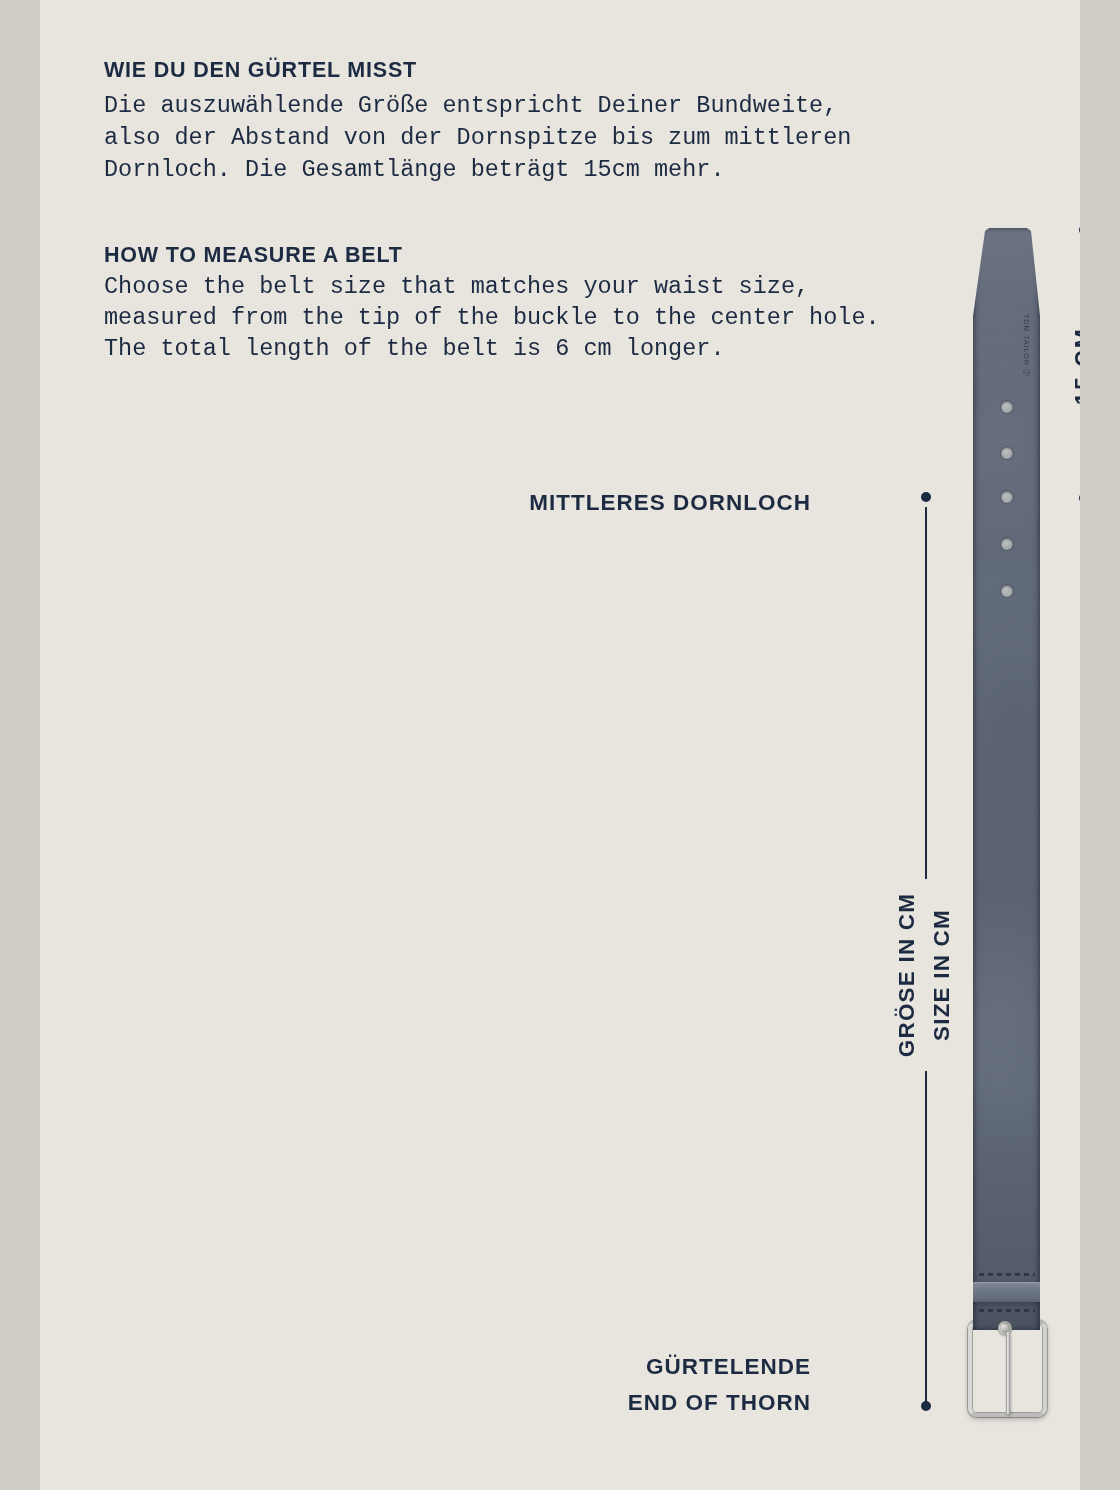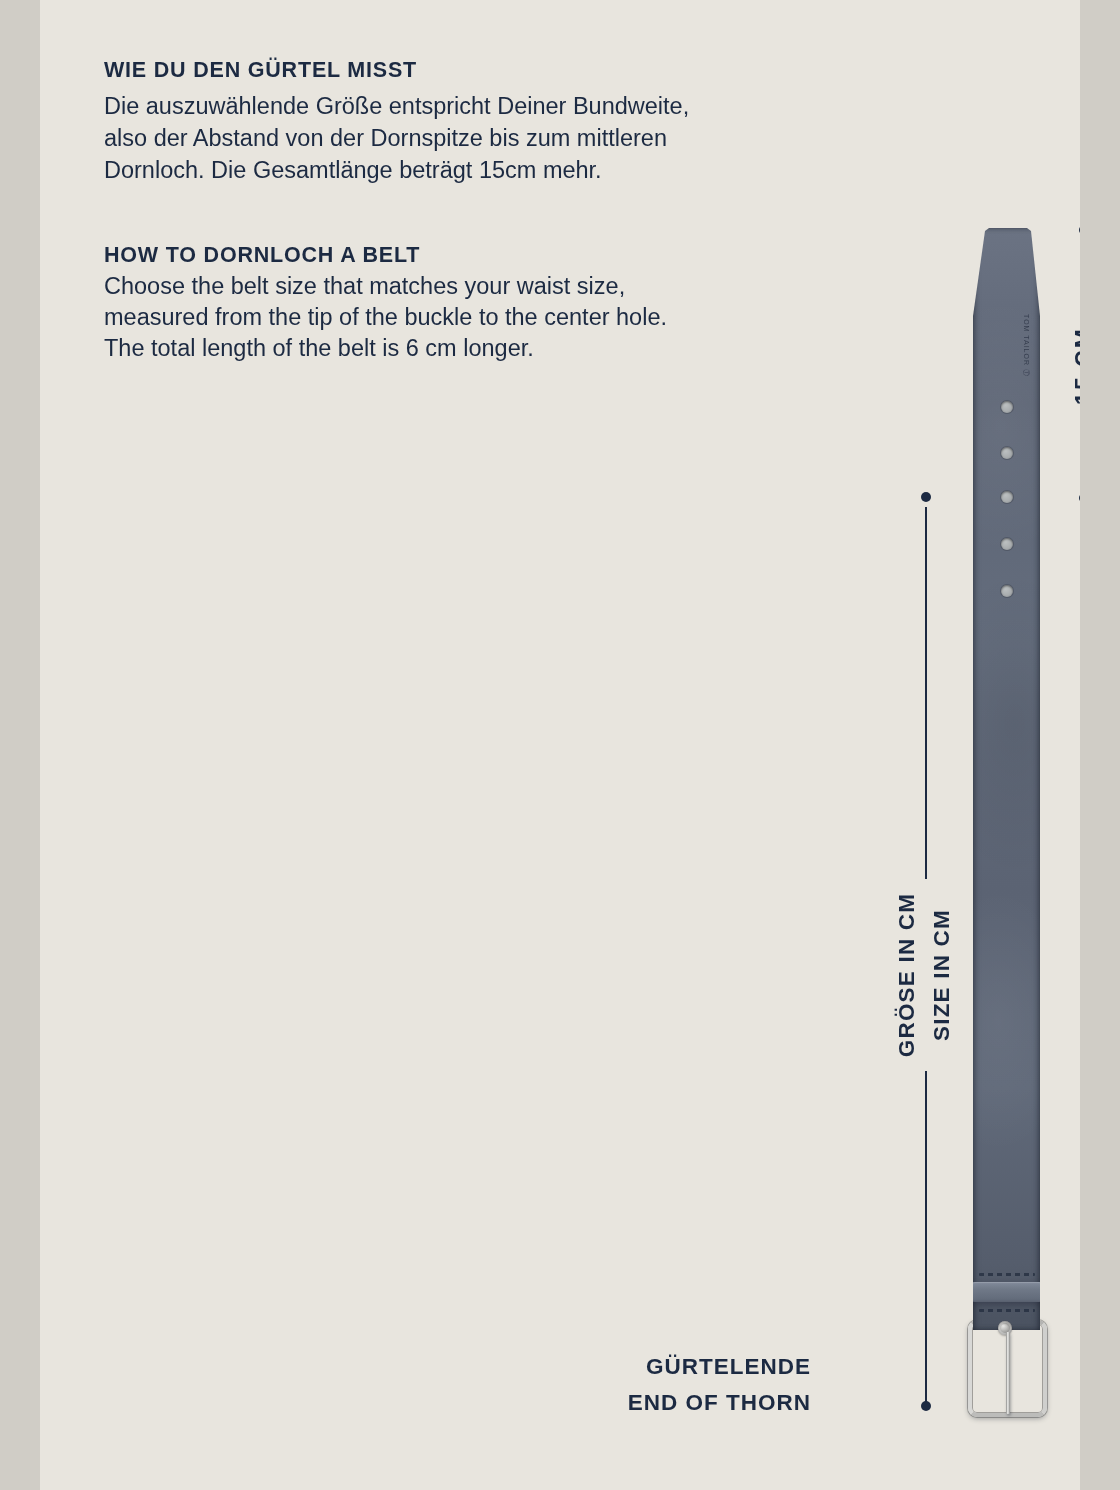--- a/index.html
+++ b/index.html
@@ -21,21 +21,21 @@
     position:relative;width:1040px;height:1490px;margin:0 auto;
     background:var(--bg);overflow:hidden;color:var(--ink);
   }
   
   .heading{
     position:absolute;left:64px;font-size:21.5px;font-weight:700;
     letter-spacing:.8px;color:var(--ink);white-space:nowrap;
   }
   .body-text{
     position:absolute;left:64px;font-size:23.5px;font-weight:400;
-    color:var(--ink);white-space:pre-line;
+    color:var(--ink);white-space:pre-line;font-family:Liberation Mono, monospace;
   }
   .de-heading{top:58px;}
   .de-body{top:90px;line-height:32px;}
   .en-heading{top:243px;}
   .en-body{top:271px;line-height:31px;}
 
   
   .belt-area{position:absolute;left:0;top:0;width:1120px;height:1490px;pointer-events:none;}
   .strap{
     position:absolute;left:933px;top:228px;width:67px;height:1102px;z-index:2;
@@ -119,21 +119,21 @@
 </style>
 </head>
 <body>
 
 <div id="canvas">
 
   <div class="heading de-heading">WIE DU DEN GÜRTEL MISST</div>
   <div class="body-text de-body">Die auszuwählende Größe entspricht Deiner Bundweite,
 also der Abstand von der Dornspitze bis zum mittleren
 Dornloch. Die Gesamtlänge beträgt 15cm mehr.</div>
-  <div class="heading en-heading">HOW TO DORNLOCH A BELT</div>
+  <div class="heading en-heading">HOW TO MEASURE A BELT</div>
   <div class="body-text en-body">Choose the belt size that matches your waist size,
 measured from the tip of the buckle to the center hole.
 The total length of the belt is 6 cm longer.</div>
 
   <div class="belt-area">
 
     <div class="strap">
       <div class="hole" style="top:173px"></div>
       <div class="hole" style="top:219px"></div>
       <div class="hole" style="top:263px"></div>
@@ -155,20 +155,21 @@
     </div>
   </div>
 
   <div class="m-dot dot-15-top"></div>
   <div class="m-seg seg-15-a"></div>
   <div class="m-label-rot rot-15">15 CM</div>
   <div class="m-seg seg-15-b"></div>
   <div class="m-dot dot-15-bot"></div>
 
   <div class="side-labels labels-middle">
+    <div class="lbl-line">MITTLERES DORNLOCH</div>
   </div>
 
   <div class="m-dot dot-l-top"></div>
   <div class="m-seg seg-l-a"></div>
   <div class="m-label-rot rot-size">
     <div class="rot-line">GRÖSE IN CM</div>
     <div class="rot-line">SIZE IN CM</div>
   </div>
   <div class="m-seg seg-l-b"></div>
   <div class="m-dot dot-l-bot"></div>

